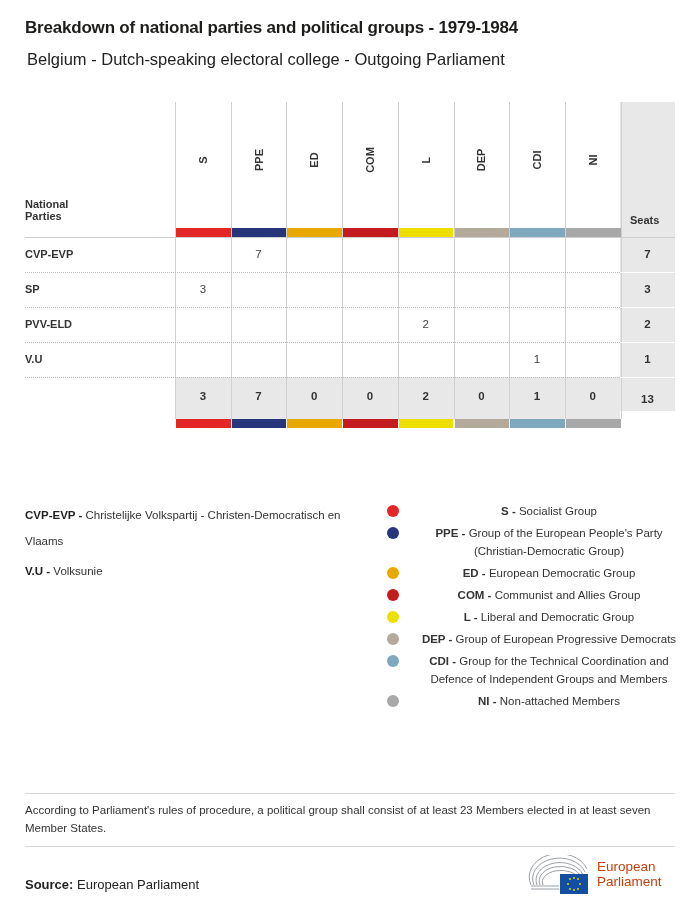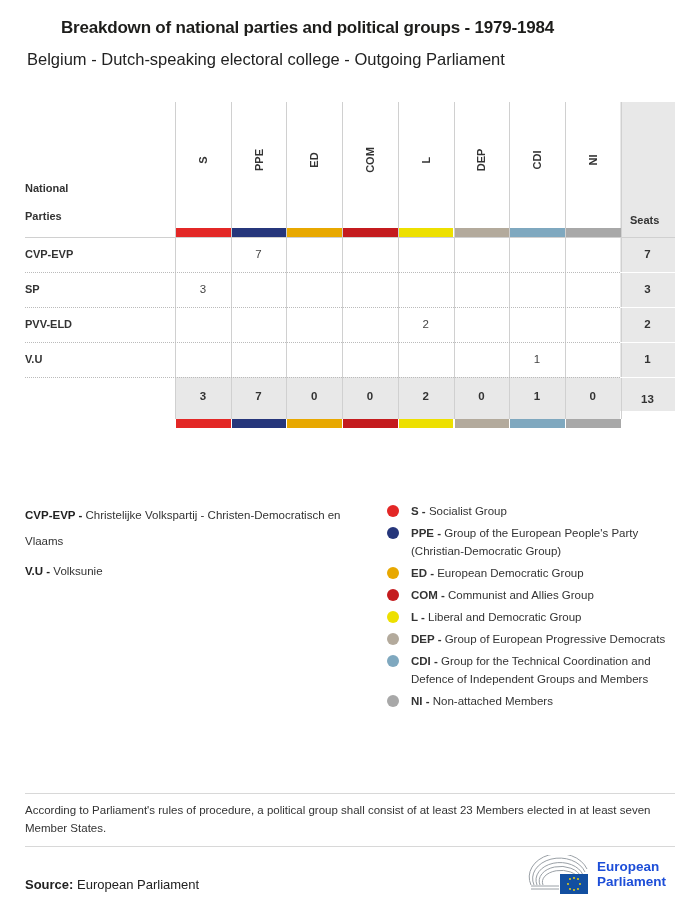--- a/index.html
+++ b/index.html
@@ -1,55 +1,55 @@
 <!DOCTYPE html>
 <html><head>
 <meta charset="utf-8">
 <style>
   * { box-sizing: border-box; margin: 0; padding: 0; }
   body { width: 700px; height: 911px; background: #fff; font-family: "Liberation Sans", sans-serif; color: #1d1d1b; position: relative; overflow: hidden; }
-  .title { position: absolute; left: 25px; top: 18px; font-size: 17px; font-weight: bold; letter-spacing: -0.2px; margin-left: 36px; }
+  .title { position: absolute; left: 25px; top: 18px; font-size: 17px; font-weight: bold; letter-spacing: -0.2px; }
   .subtitle { position: absolute; left: 27px; top: 50px; font-size: 16.5px; color: #222; }
   #table { position: absolute; left: 25px; top: 102px; width: 650px; height: 330px; }
   .hdr-label { position: absolute; left: 0; font-size: 11px; font-weight: bold; color: #333; line-height: 20px; }
   .vline { position: absolute; width: 1px; background: #d0d0d0; }
   .hline { position: absolute; height: 0; border-top: 1px dotted #bbb; }
   .hline.solid { border-top: 1px solid #d0d0d0; }
   .colhead { position: absolute; font-size: 11px; font-weight: bold; color: #333; transform: rotate(-90deg); transform-origin: center; white-space: nowrap; text-align: center; width: 60px; }
   .colorbar { position: absolute; height: 9px; }
   .seats-bg { position: absolute; background: #e8e8e8; }
   .total-bg { position: absolute; background: #e8e8e8; }
   .rowlabel { position: absolute; left: 0; font-size: 11px; font-weight: bold; color: #333; }
   .cell { position: absolute; text-align: center; font-size: 11.5px; color: #444; }
   .cell.bold { font-weight: bold; color: #333; }
   .legend-left { position: absolute; left: 25px; top: 502px; width: 340px; }
   .legend-left h3 { font-family: "DejaVu Sans Mono", monospace; font-size: 12px; font-weight: bold; color: #222; margin-bottom: 11px; }
   .lp { font-size: 11.5px; color: #333; line-height: 26px; margin-bottom: 4px; }
   .lp b { color: #222; }
   .legend-right { position: absolute; left: 387px; top: 502px; width: 300px; }
   .legend-right h3 { font-size: 11px; font-weight: bold; color: #222; margin-bottom: 9px; }
-  .lg { position: relative; padding-left: 24px; font-size: 11.5px; color: #333; line-height: 18px; margin-bottom: 4px; }
+  .lg { position: relative; padding-left: 24px; font-size: 11.5px; color: #333; line-height: 18px; margin-bottom: 4px; text-align: center; }
   .dot { position: absolute; left: 0; top: 3px; width: 12px; height: 12px; border-radius: 50%; }
   .divider { position: absolute; left: 25px; width: 650px; height: 1px; background: #d8d8d8; }
   .note { position: absolute; left: 25px; top: 801px; width: 650px; font-size: 11.5px; color: #333; line-height: 18px; }
   .source { position: absolute; left: 25px; top: 877px; font-size: 13px; color: #222; }
   .source b { font-weight: bold; }
   .logo { position: absolute; left: 527px; top: 855px; width: 150px; height: 40px; }
-  .logo-text { position: absolute; left: 70px; top: 4px; font-size: 13.5px; font-weight: bold; color: #1d4ed8; line-height: 15px; }
+  .logo-text { position: absolute; left: 70px; top: 4px; font-size: 13.5px; font-weight: normal; color: #c2410c; line-height: 15px; }
 </style>
 </head>
 <body>
 
 <div class="title">Breakdown of national parties and political groups - 1979-1984</div>
 <div class="subtitle">Belgium - Dutch-speaking electoral college - Outgoing Parliament</div>
 
 <div id="table">
     <div class="seats-bg" style="left: 595px; top: 0px; width: 55px; height: 309px;"></div>
     <div class="total-bg" style="left: 150px; top: 275px; width: 445px; height: 42px;"></div>
-    <div class="hdr-label" style="top: 76px;">National</div>
+    <div class="hdr-label" style="top: 92px;">National</div>
     <div class="hdr-label" style="top: 104px;">Parties</div>
     <div class="vline" style="left: 150px; top: 0px; height: 317px;"></div>
     <div class="vline" style="left: 205.7px; top: 0px; height: 317px;"></div>
     <div class="vline" style="left: 261.4px; top: 0px; height: 317px;"></div>
     <div class="vline" style="left: 317.1px; top: 0px; height: 317px;"></div>
     <div class="vline" style="left: 372.8px; top: 0px; height: 317px;"></div>
     <div class="vline" style="left: 428.5px; top: 0px; height: 317px;"></div>
     <div class="vline" style="left: 484.2px; top: 0px; height: 317px;"></div>
     <div class="vline" style="left: 539.9px; top: 0px; height: 317px;"></div>
     <div class="vline" style="left: 595.6px; top: 0px; height: 317px;"></div>

